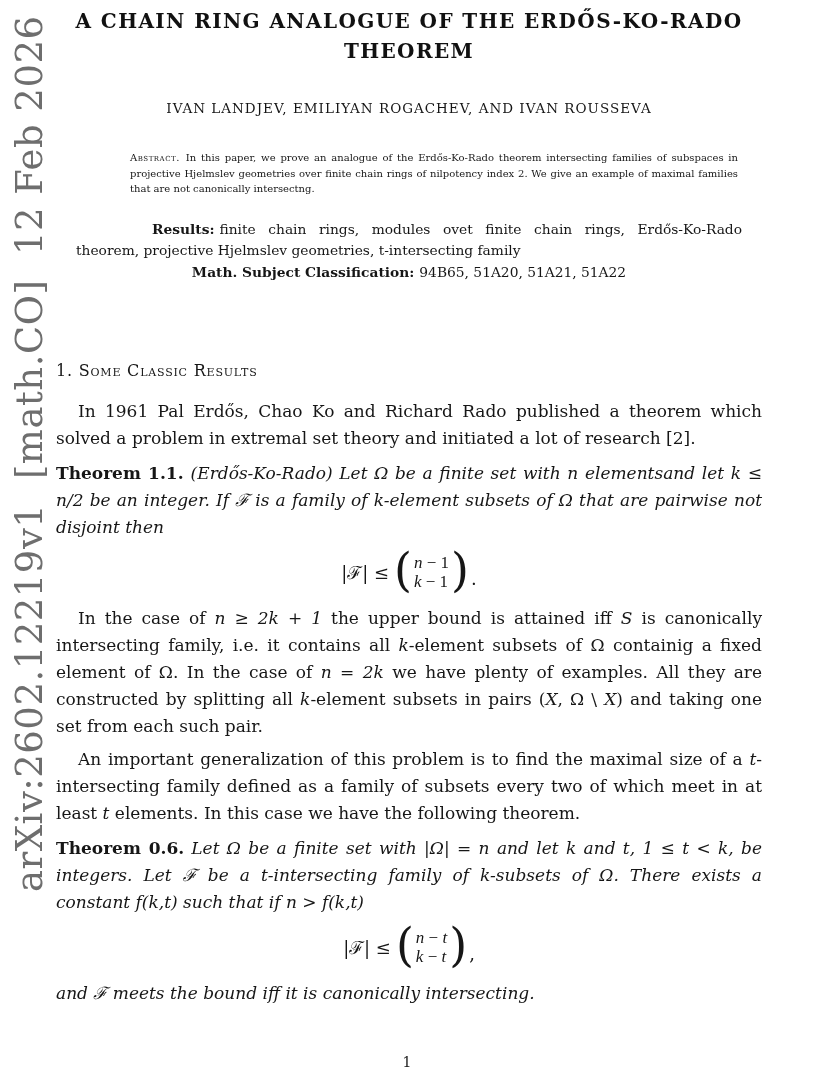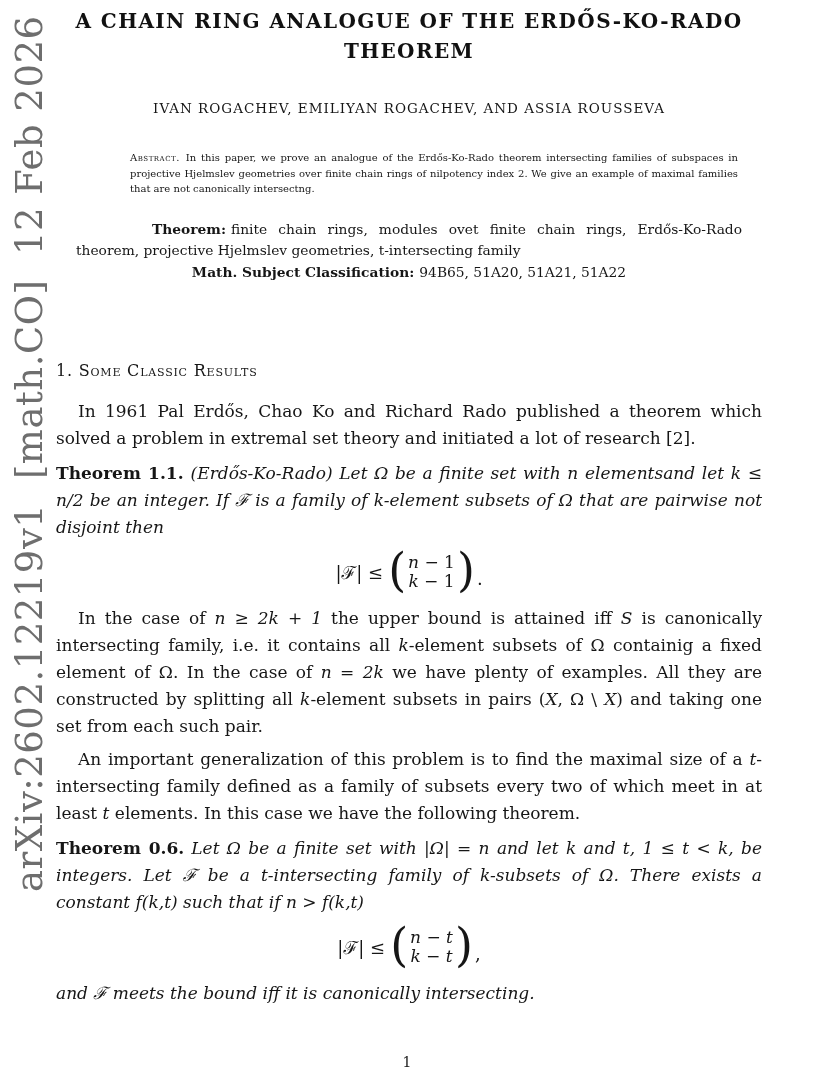--- a/index.html
+++ b/index.html
@@ -99,24 +99,25 @@
   .binom { display: inline-flex; align-items: center; }
   .paren {
     font-size: 46px;
     line-height: 1;
     font-weight: normal;
     transform: translateY(-2px);
   }
   .binom-stack {
     display: inline-flex;
     flex-direction: column;
-    align-items: center;
+    align-items: flex-start;
     line-height: 1.15;
     font-size: 17px;
     padding: 0 2px;
+    font-family: Liberation Serif, serif;
   }
   .eq-punct { margin-left: 2px; align-self: flex-end; padding-bottom: 6px; }
 
   .final-line { font-style: italic; margin-top: 6px; }
 
   .page-number {
     position: absolute;
     left: 0; right: 0;
     top: 1054px;
     text-align: center;
@@ -125,29 +126,29 @@
 </style>
 </head>
 <body>
 
 <div class="watermark">arXiv:2602.12219v1  [math.CO]  12 Feb 2026</div>
 
 <div class="content">
 
   <h1 class="paper-title">A CHAIN RING ANALOGUE OF THE ERDŐS-KO-RADO THEOREM</h1>
 
-  <div class="authors">IVAN ROGACHEV, EMILIYAN ROGACHEV, AND ASSIA ROUSSEVA</div>
+  <div class="authors">IVAN LANDJEV, EMILIYAN ROGACHEV, AND IVAN ROUSSEVA</div>
 
   <div class="abstract">
     <span class="abstract-label">Abstract.</span><span>In this paper, we prove an analogue of the Erdős-Ko-Rado theorem intersecting families of subspaces in projective Hjelmslev geometries over finite chain rings of nilpotency index 2. We give an example of maximal families that are not canonically intersectng.</span>
   </div>
 
   <div class="keywords-block">
     <p class="kw-par">
-      <span class="kw-label">Theorem:</span><span>finite chain rings, modules ovet finite chain rings, Erdős-Ko-Rado theorem, projective Hjelmslev geometries, t-intersecting family</span>
+      <span class="kw-label">Results:</span><span>finite chain rings, modules ovet finite chain rings, Erdős-Ko-Rado theorem, projective Hjelmslev geometries, t-intersecting family</span>
     </p>
     <p class="msc-par">
       <span class="msc-label">Math. Subject Classification:</span><span>94B65, 51A20, 51A21, 51A22</span>
     </p>
   </div>
 
   <h2 class="section-heading">1. Some Classic Results</h2>
 
   <p class="body-par indent first-par">In 1961 Pal Erdős, Chao Ko and Richard Rado published a theorem which solved a problem in extremal set theory and initiated a lot of research [2].</p>
 

